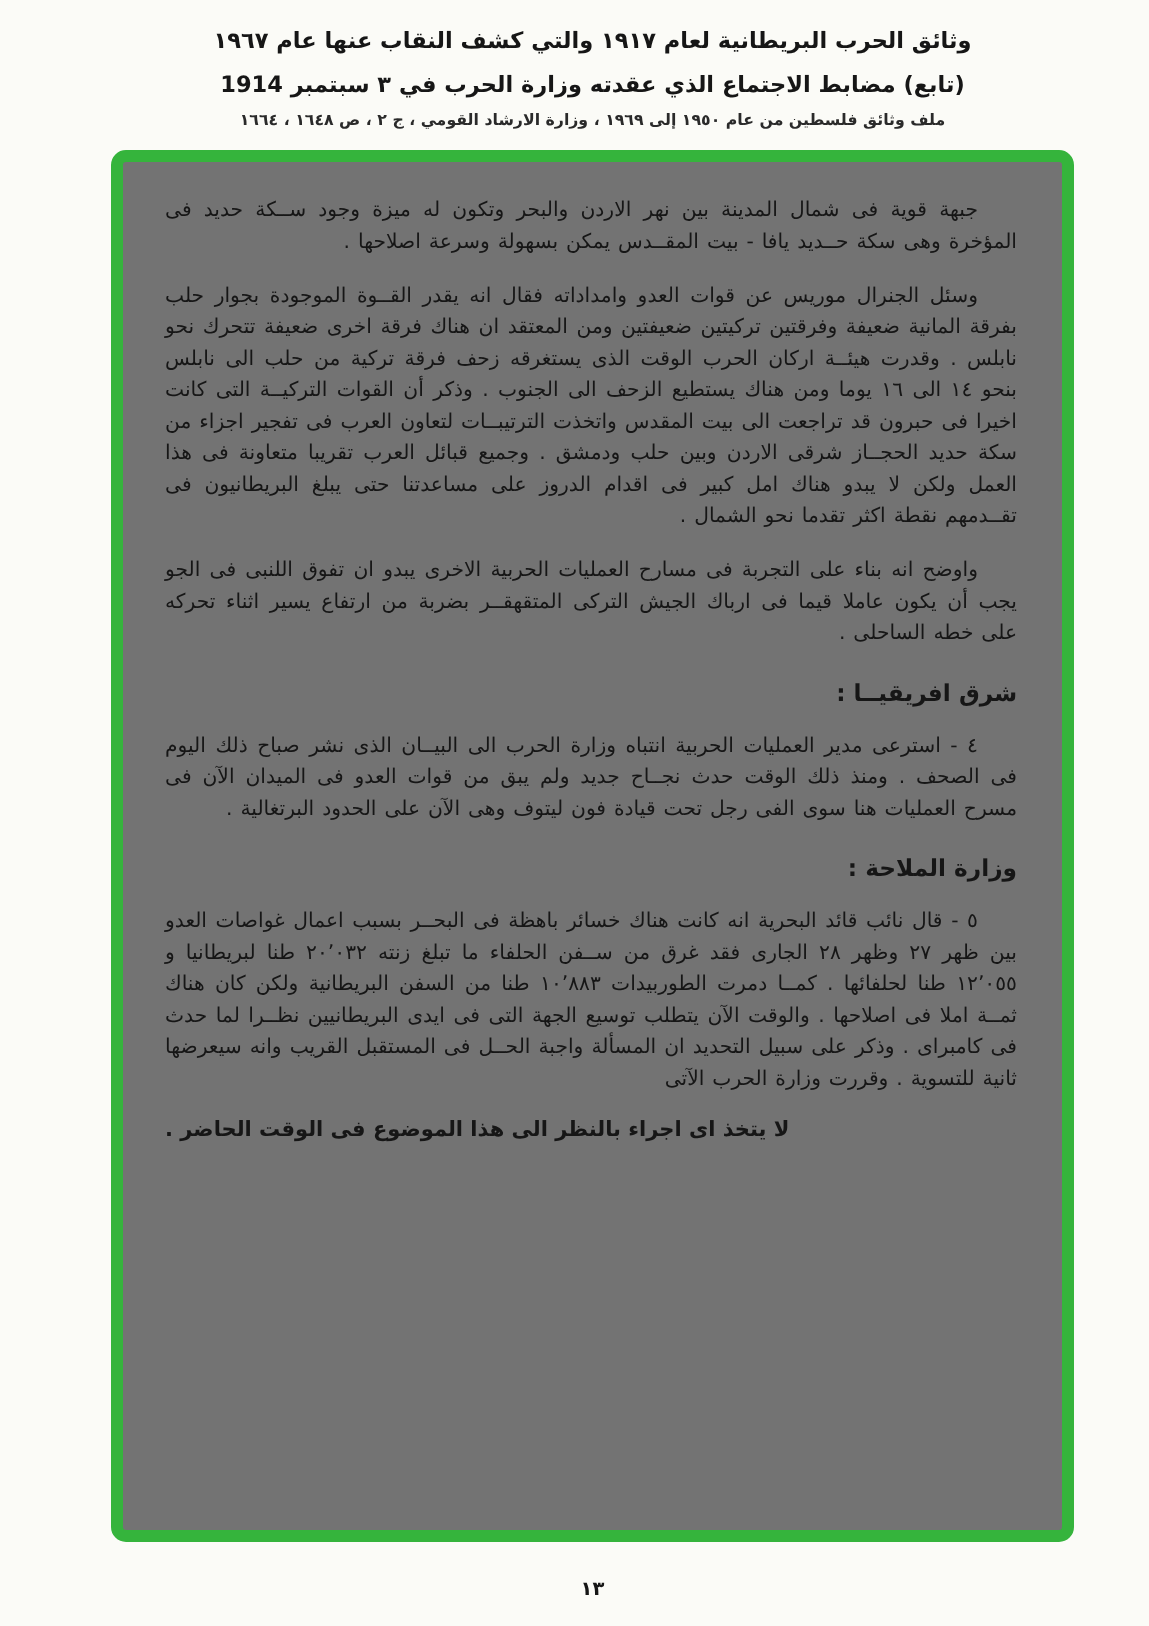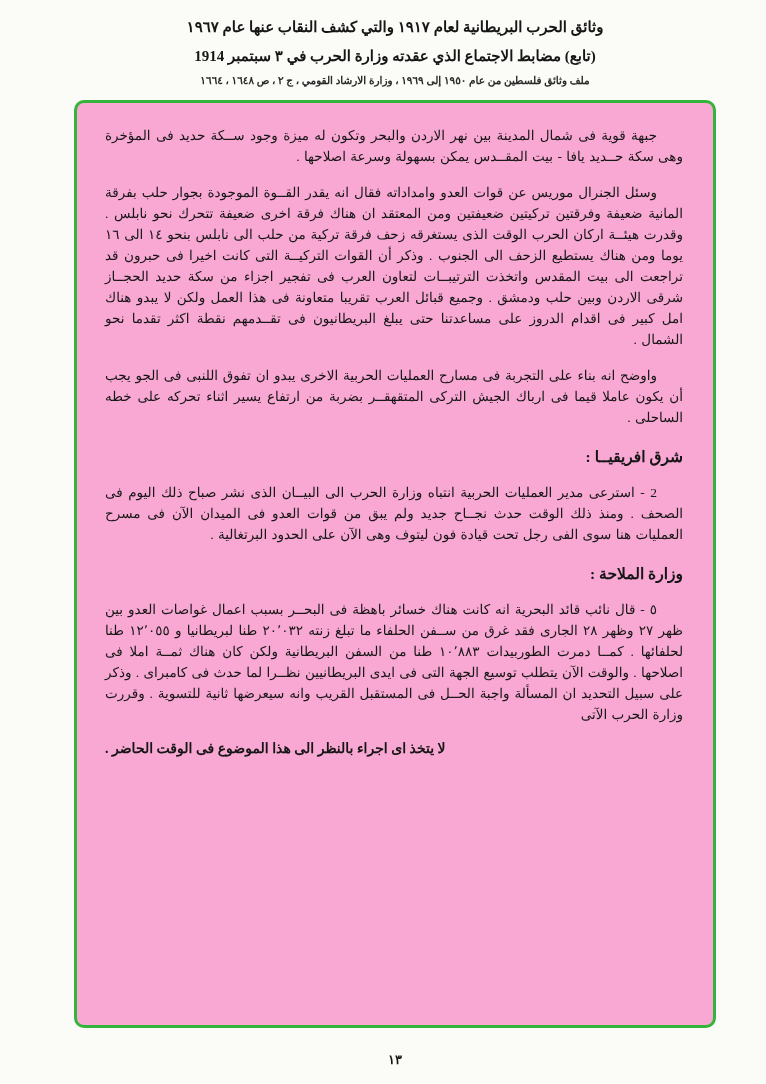--- a/index.html
+++ b/index.html
@@ -15,21 +15,20 @@
     background: #fbfbf7;
     color: #161616;
     direction: rtl;
   }
 
   .page {
     width: 742px;
     height: 1084px;
     position: relative;
     padding-top: 18px;
-    font-family: Liberation Serif, serif;
   }
 
   
   .doc-header {
     text-align: center;
     padding: 0 40px;
   }
   .doc-header .h-title {
     font-size: 15px;
     font-weight: bold;
@@ -44,24 +43,24 @@
   .doc-header .h-source {
     font-size: 10.5px;
     font-weight: bold;
     color: #2a2a2a;
   }
 
   
   .green-box {
     width: 642px;
     margin: 14px auto 0 auto;
-    border: 3px solid #0f766e;   
+    border: 8px solid #0f766e;   
     border-radius: 10px;
     padding: 22px 30px 16px 28px;
-    background: #f9a8d4;
+    background: #737373;
     min-height: 928px;
   }
 
   .para {
     font-size: 13.5px;
     line-height: 21px;
     text-align: justify;
     text-indent: 26px;
     margin-bottom: 15px;
     word-spacing: 1px;
@@ -104,21 +103,21 @@
 
     <p class="para">جبهة قوية فى شمال المدينة بين نهر الاردن والبحر وتكون له ميزة وجود ســكة حديد فى المؤخرة وهى سكة حــديد يافا - بيت المقــدس يمكن بسهولة وسرعة اصلاحها .</p>
 
     <p class="para">وسئل الجنرال موريس عن قوات العدو وامداداته فقال انه يقدر القــوة الموجودة بجوار حلب بفرقة المانية ضعيفة وفرقتين تركيتين ضعيفتين ومن المعتقد ان هناك فرقة اخرى ضعيفة تتحرك نحو نابلس . وقدرت هيئــة اركان الحرب الوقت الذى يستغرقه زحف فرقة تركية من حلب الى نابلس بنحو ١٤ الى ١٦ يوما ومن هناك يستطيع الزحف الى الجنوب . وذكر أن القوات التركيــة التى كانت اخيرا فى حبرون قد تراجعت الى بيت المقدس واتخذت الترتيبــات لتعاون العرب فى تفجير اجزاء من سكة حديد الحجــاز شرقى الاردن وبين حلب ودمشق . وجميع قبائل العرب تقريبا متعاونة فى هذا العمل ولكن لا يبدو هناك امل كبير فى اقدام الدروز على مساعدتنا حتى يبلغ البريطانيون فى تقــدمهم نقطة اكثر تقدما نحو الشمال .</p>
 
     <p class="para">واوضح انه بناء على التجربة فى مسارح العمليات الحربية الاخرى يبدو ان تفوق اللنبى فى الجو يجب أن يكون عاملا قيما فى ارباك الجيش التركى المتقهقــر بضربة من ارتفاع يسير اثناء تحركه على خطه الساحلى .</p>
 
 
     <h3 class="section-heading">شرق افريقيــا :</h3>
 
-    <p class="para">2 - استرعى مدير العمليات الحربية انتباه وزارة الحرب الى البيــان الذى نشر صباح ذلك اليوم فى الصحف . ومنذ ذلك الوقت حدث نجــاح جديد ولم يبق من قوات العدو فى الميدان الآن فى مسرح العمليات هنا سوى الفى رجل تحت قيادة فون ليتوف وهى الآن على الحدود البرتغالية .</p>
+    <p class="para">٤ - استرعى مدير العمليات الحربية انتباه وزارة الحرب الى البيــان الذى نشر صباح ذلك اليوم فى الصحف . ومنذ ذلك الوقت حدث نجــاح جديد ولم يبق من قوات العدو فى الميدان الآن فى مسرح العمليات هنا سوى الفى رجل تحت قيادة فون ليتوف وهى الآن على الحدود البرتغالية .</p>
 
     <h3 class="section-heading">وزارة الملاحة :</h3>
 
     <p class="para">٥ - قال نائب قائد البحرية انه كانت هناك خسائر باهظة فى البحــر بسبب اعمال غواصات العدو بين ظهر ٢٧ وظهر ٢٨ الجارى فقد غرق من ســفن الحلفاء ما تبلغ زنته ٢٠٬٠٣٢ طنا لبريطانيا و ١٢٬٠٥٥ طنا لحلفائها . كمــا دمرت الطوربيدات ١٠٬٨٨٣ طنا من السفن البريطانية ولكن كان هناك ثمــة املا فى اصلاحها . والوقت الآن يتطلب توسيع الجهة التى فى ايدى البريطانيين نظــرا لما حدث فى كامبراى . وذكر على سبيل التحديد ان المسألة واجبة الحــل فى المستقبل القريب وانه سيعرضها ثانية للتسوية . وقررت وزارة الحرب الآتى</p>
 
     <p class="decision-line">لا يتخذ اى اجراء بالنظر الى هذا الموضوع فى الوقت الحاضر .</p>
 
   </main>
 
   <footer class="page-footer">

